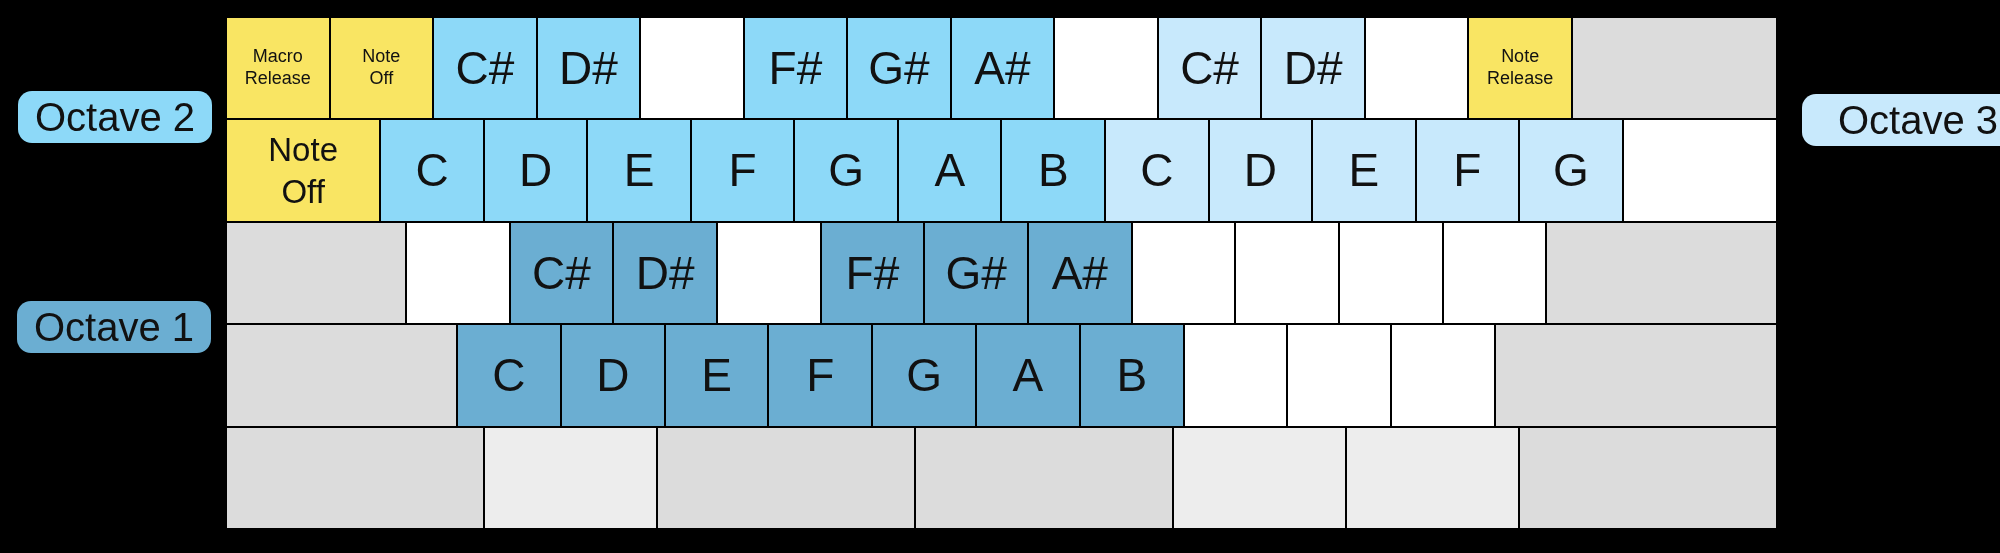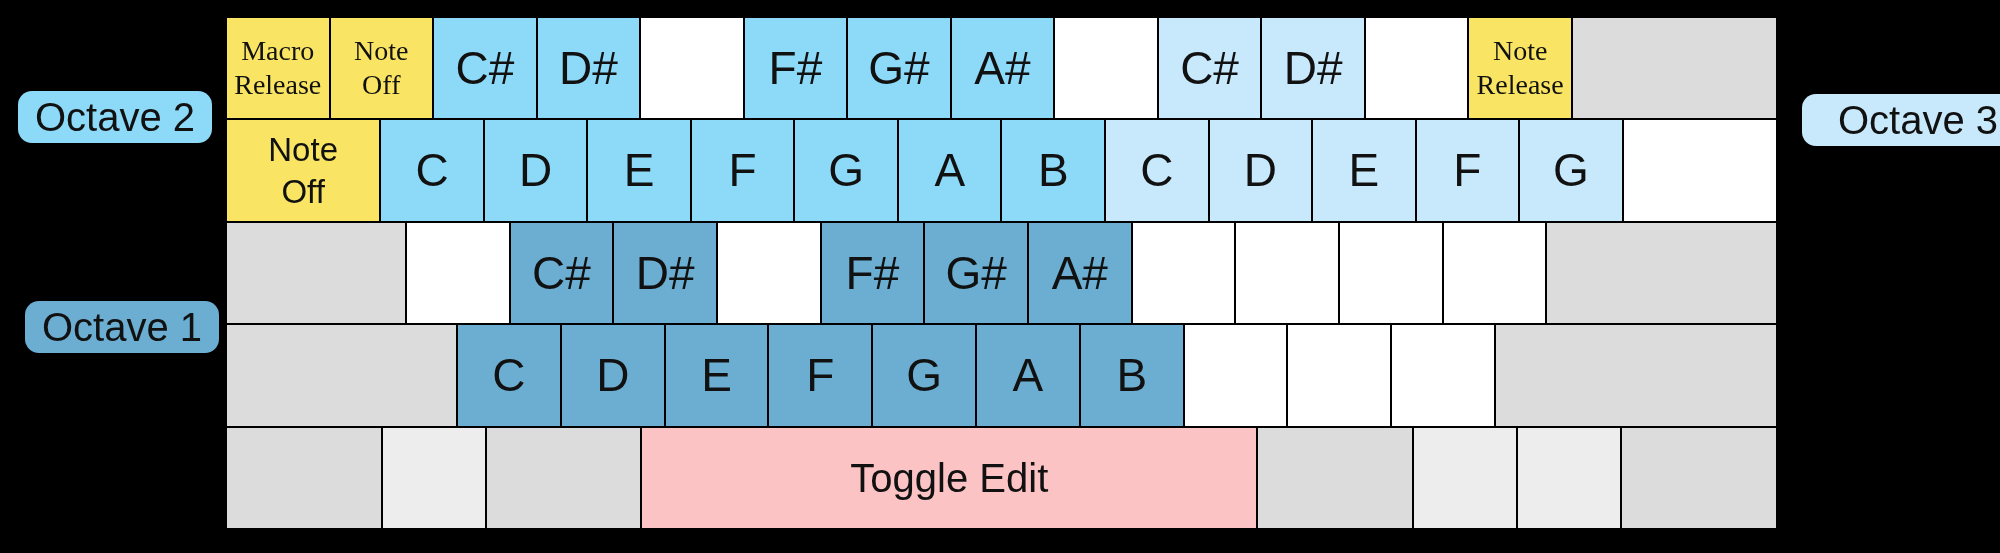--- a/index.html
+++ b/index.html
@@ -44,36 +44,36 @@
     overflow: hidden;
   }
   .key + .key {
     margin-left: -2px;
   }
   .key span {
     display: block;
     white-space: nowrap;
   }
   .key.lg span { font-size: 46px; line-height: 1.05; }
-  .key.sm span { font-size: 28px; line-height: 1.22; font-family: Liberation Serif, serif; }
+  .key.sm span { font-size: 18px; line-height: 1.22; }
   .key.md span { font-size: 33px; line-height: 1.25; }
   .key.xl span { font-size: 40px; line-height: 1.1; }
   .octave-badge {
     position: absolute;
     height: 52px;
     border-radius: 14px;
     display: flex;
     align-items: center;
     justify-content: center;
     padding: 0 17px;
     font-size: 40px;
     white-space: nowrap;
   }
   #octave-2-label { left: 18px;  top: 91px;  }
-  #octave-1-label { left: 17px;  top: 301px; margin-left: 8px; }
+  #octave-1-label { left: 17px;  top: 301px; }
   #octave-3-label { left: 1802px; top: 94px; }
 </style>
 </head>
 <body style="background: rgb(0, 0, 0);">
 
 <div id="octave-2-label" class="octave-badge" style="background: rgb(141, 217, 248);">Octave 2</div>
 
 <div id="octave-1-label" class="octave-badge" style="background: rgb(107, 174, 210);">Octave 1</div>
 
 <div id="octave-3-label" class="octave-badge" style="background: rgb(200, 233, 252); padding-left: 36px;">Octave 3</div>
@@ -211,21 +211,18 @@
       </div>
       <div class="key" style="flex-grow: 1; background: rgb(255, 255, 255);"></div>
       <div class="key" style="flex-grow: 1; background: rgb(255, 255, 255);"></div>
       <div class="key" style="flex-grow: 1; background: rgb(255, 255, 255);"></div>
       <div class="key" style="flex-grow: 2.75; background: rgb(220, 220, 220);"></div>
     </div>
     <div class="kb-row">
       <div class="key" style="flex-grow: 1.5; background: rgb(220, 220, 220);"></div>
       <div class="key" style="flex-grow: 1; background: rgb(237, 237, 237);"></div>
       <div class="key" style="flex-grow: 1.5; background: rgb(220, 220, 220);"></div>
-      <div class="key xl" style="flex-grow: 6; background: rgb(252, 195, 197);">
-        <span>Toggle Edit</span>
-      </div>
       <div class="key" style="flex-grow: 1.5; background: rgb(220, 220, 220);"></div>
       <div class="key" style="flex-grow: 1; background: rgb(237, 237, 237);"></div>
       <div class="key" style="flex-grow: 1; background: rgb(237, 237, 237);"></div>
       <div class="key" style="flex-grow: 1.5; background: rgb(220, 220, 220);"></div>
     </div>
   </div>
 
 </body></html>

